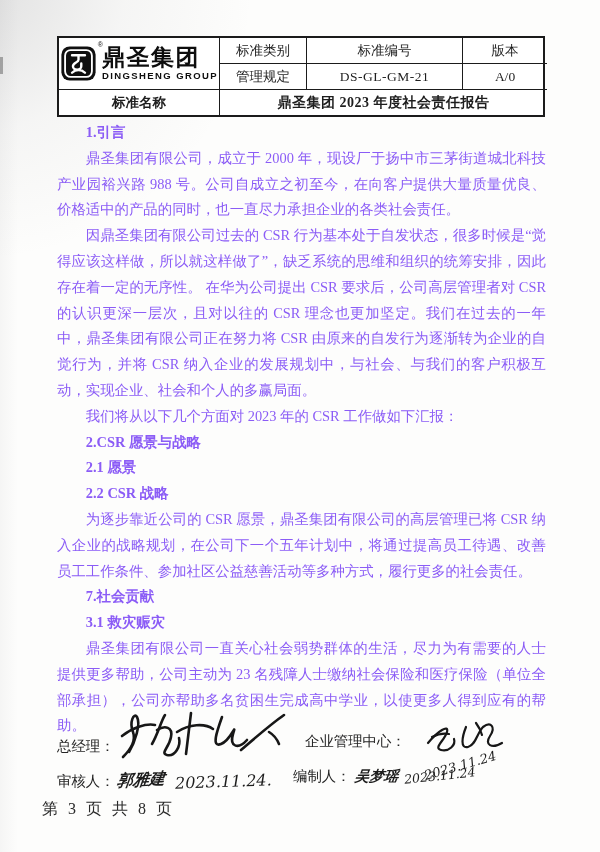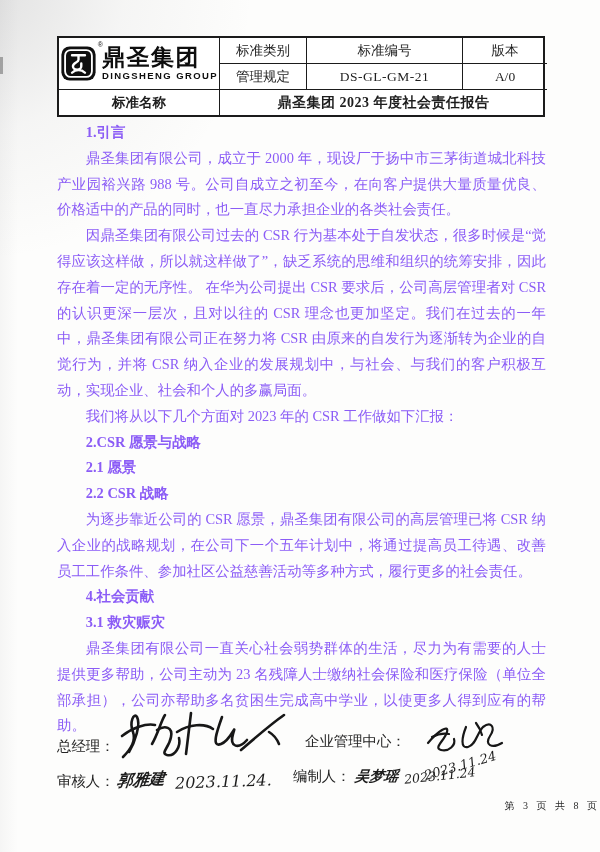--- a/index.html
+++ b/index.html
@@ -98,21 +98,21 @@
   .mgmt-date {
     position: absolute; left: 118px; top: 26px;
     font-size: 13px; transform: rotate(-16deg); display:inline-block;
   }
   .compiler-name { font-size: 14.5px; font-weight: 700; transform: skewX(-8deg); display:inline-block; margin-left: 4px; }
   .compiler-date { font-size: 12.5px; transform: rotate(-6deg); display:inline-block; margin-left: 6px; margin-bottom: 3px; }
 
   
   .footer {
     position: absolute; left: 0; top: 799px; width: 100%;
-    text-align: right; font-size: 10px; letter-spacing: 3px; color: #2a2a2a;
+    text-align: left; font-size: 16px; letter-spacing: 3px; color: #2a2a2a; padding-left: 42px;
   }
 </style>
 </head>
 <body>
 
 <div class="page">
   <div class="scan-shade"></div>
   <div class="edge-artifact"></div>
 
   <div class="hdr-table">
@@ -147,21 +147,21 @@
 
   <div class="body-text">
     <div class="blk h">1.引言</div>
     <div class="blk p">鼎圣集团有限公司，成立于 2000 年，现设厂于扬中市三茅街道城北科技产业园裕兴路 988 号。公司自成立之初至今，在向客户提供大量质量优良、 价格适中的产品的同时，也一直尽力承担企业的各类社会责任。</div>
     <div class="blk p">因鼎圣集团有限公司过去的 CSR 行为基本处于自发状态，很多时候是“觉得应该这样做，所以就这样做了”，缺乏系统的思维和组织的统筹安排，因此存在着一定的无序性。 在华为公司提出 CSR 要求后，公司高层管理者对 CSR 的认识更深一层次，且对以往的 CSR 理念也更加坚定。我们在过去的一年中，鼎圣集团有限公司正在努力将 CSR 由原来的自发行为逐渐转为企业的自觉行为，并将 CSR 纳入企业的发展规划中，与社会、与我们的客户积极互动，实现企业、社会和个人的多赢局面。</div>
     <div class="blk p">我们将从以下几个方面对 2023 年的 CSR 工作做如下汇报：</div>
     <div class="blk h">2.CSR 愿景与战略</div>
     <div class="blk h">2.1 愿景</div>
     <div class="blk h">2.2 CSR 战略</div>
     <div class="blk p">为逐步靠近公司的 CSR 愿景，鼎圣集团有限公司的高层管理已将 CSR 纳入企业的战略规划，在公司下一个五年计划中，将通过提高员工待遇、改善员工工作条件、参加社区公益慈善活动等多种方式，履行更多的社会责任。</div>
-    <div class="blk h">4.社会贡献</div>
+    <div class="blk h">7.社会贡献</div>
     <div class="blk h">3.1 救灾赈灾</div>
     <div class="blk p">鼎圣集团有限公司一直关心社会弱势群体的生活，尽力为有需要的人士提供更多帮助，公司主动为 23 名残障人士缴纳社会保险和医疗保险（单位全部承担），公司亦帮助多名贫困生完成高中学业，以使更多人得到应有的帮助。</div>
   </div>
 
   <div class="signatures">
 
     <div class="sig-row row-gm">
       <span class="sig-label">总经理：</span>
       <svg class="sig-svg gm-scrawl" width="168" height="54" viewBox="0 0 168 54">
         <g fill="none" stroke="#171717" stroke-width="2.6" stroke-linecap="round">

